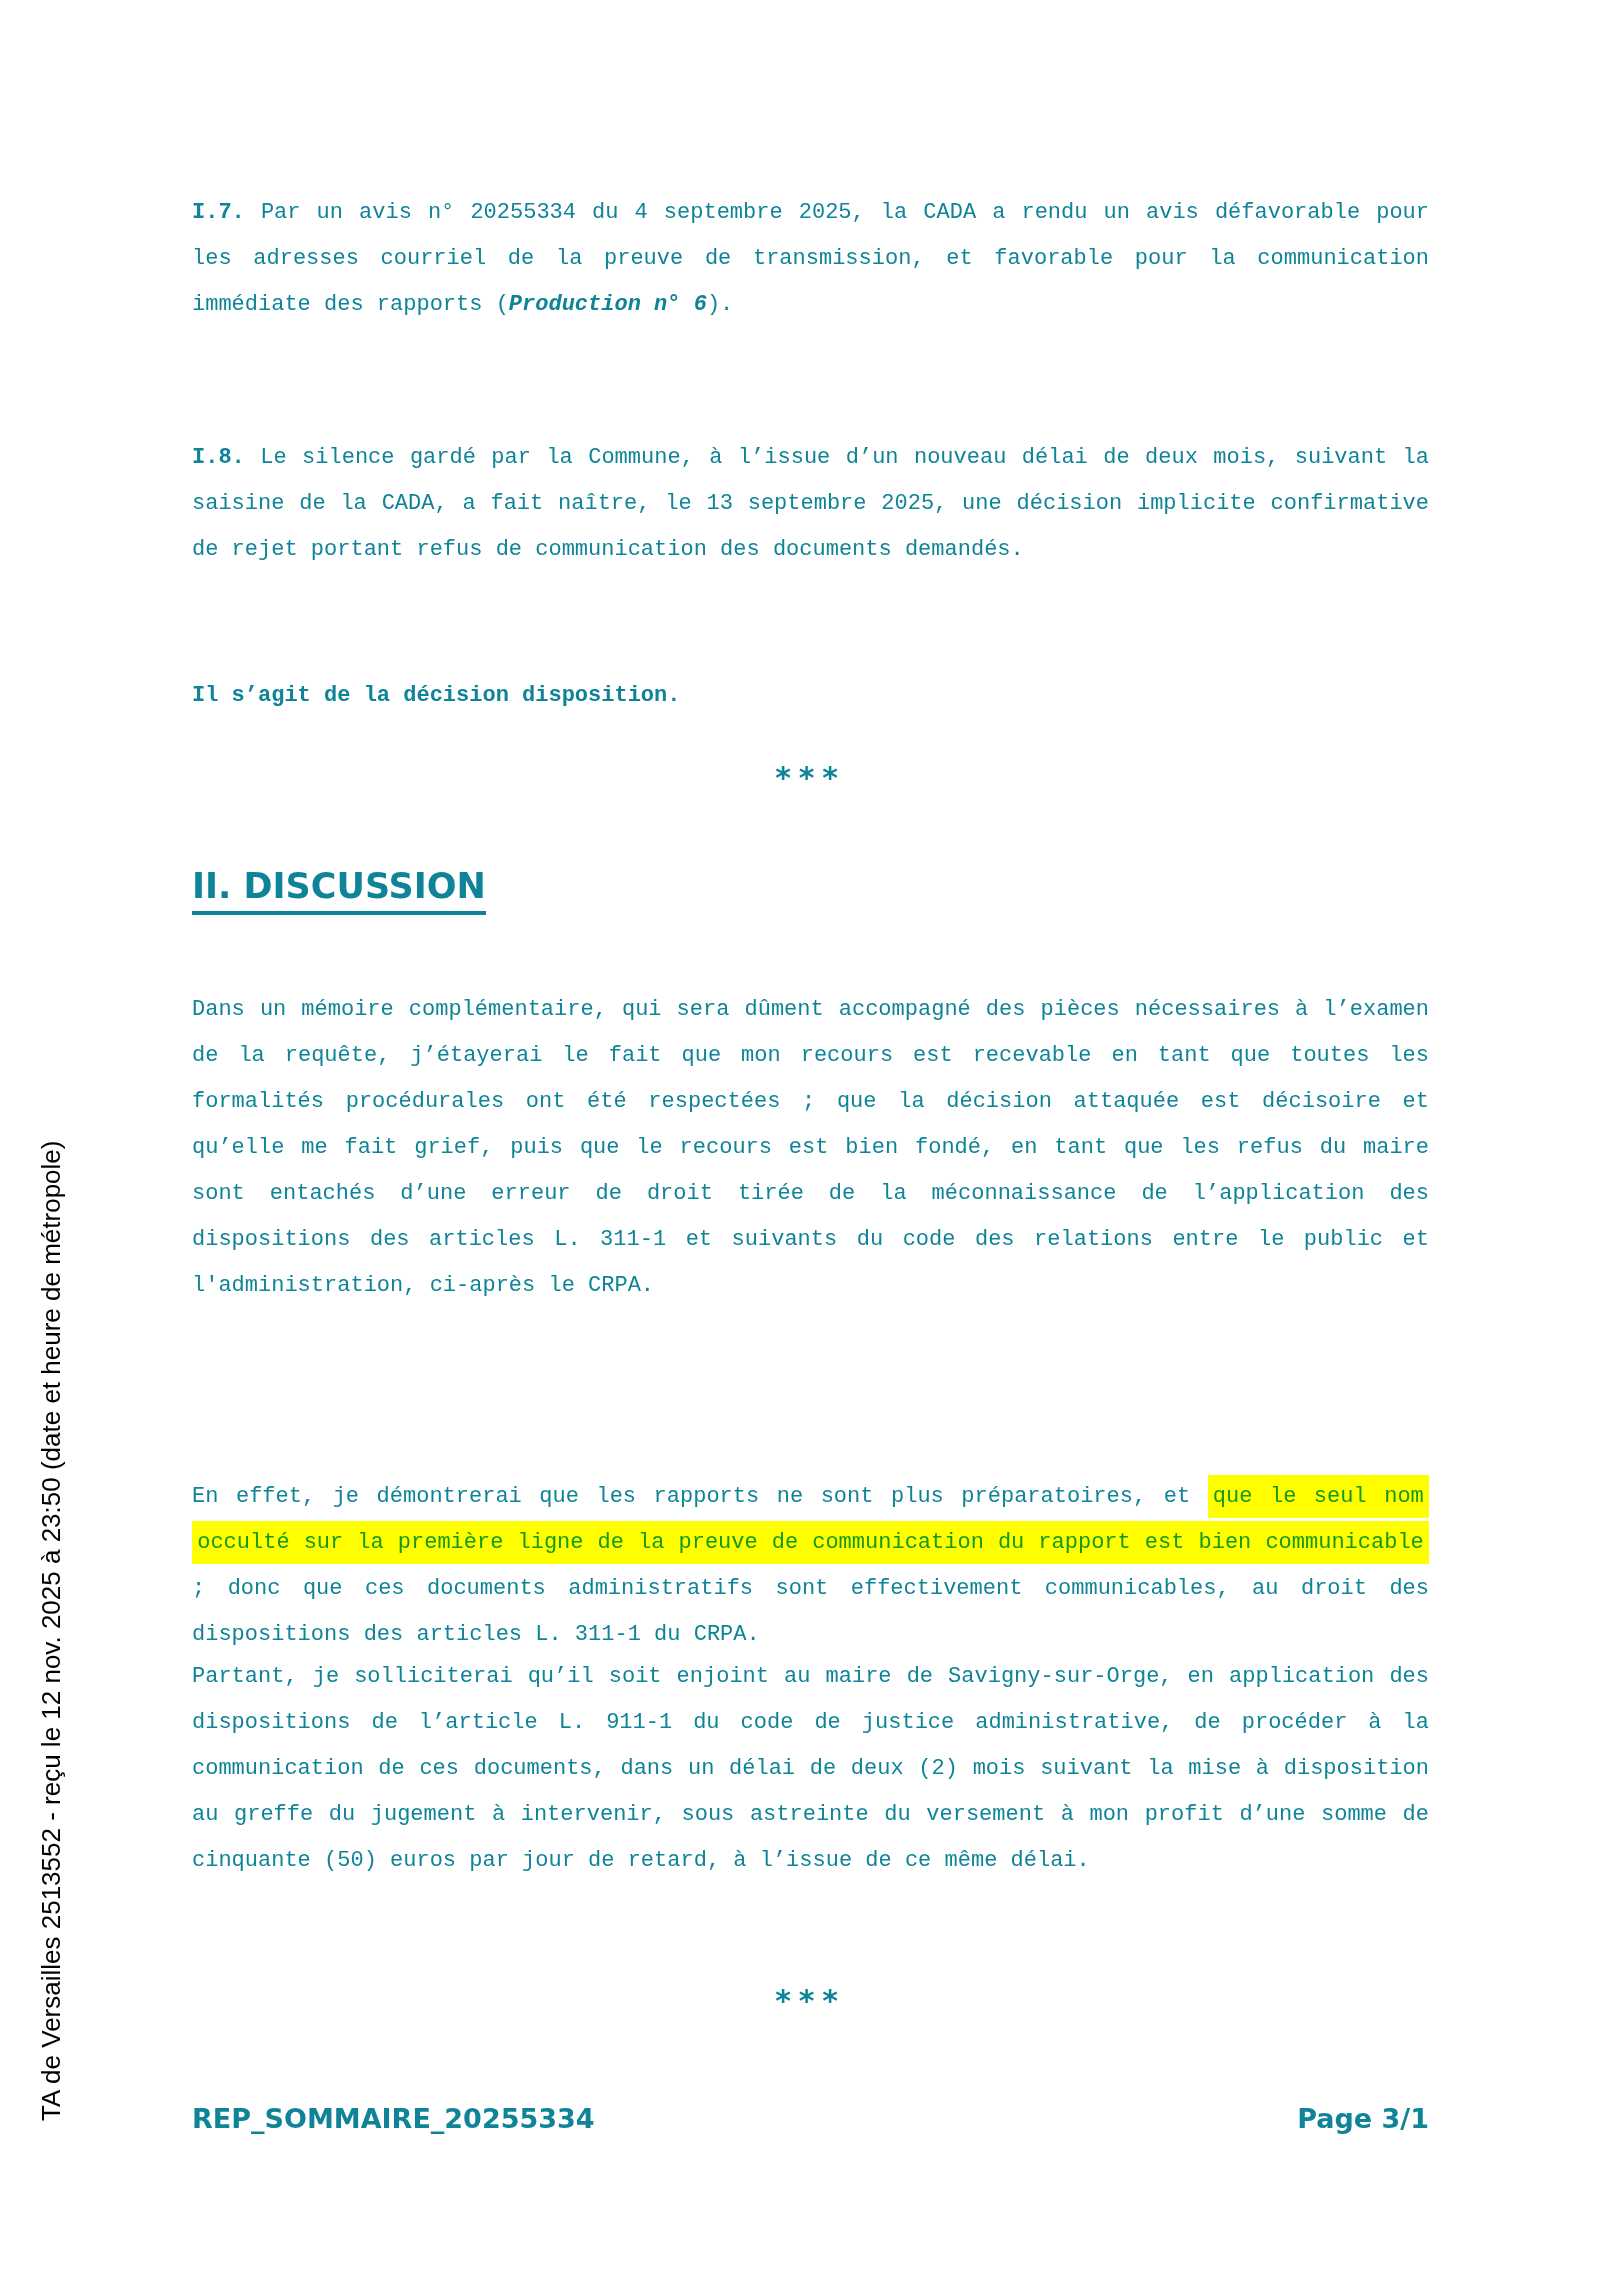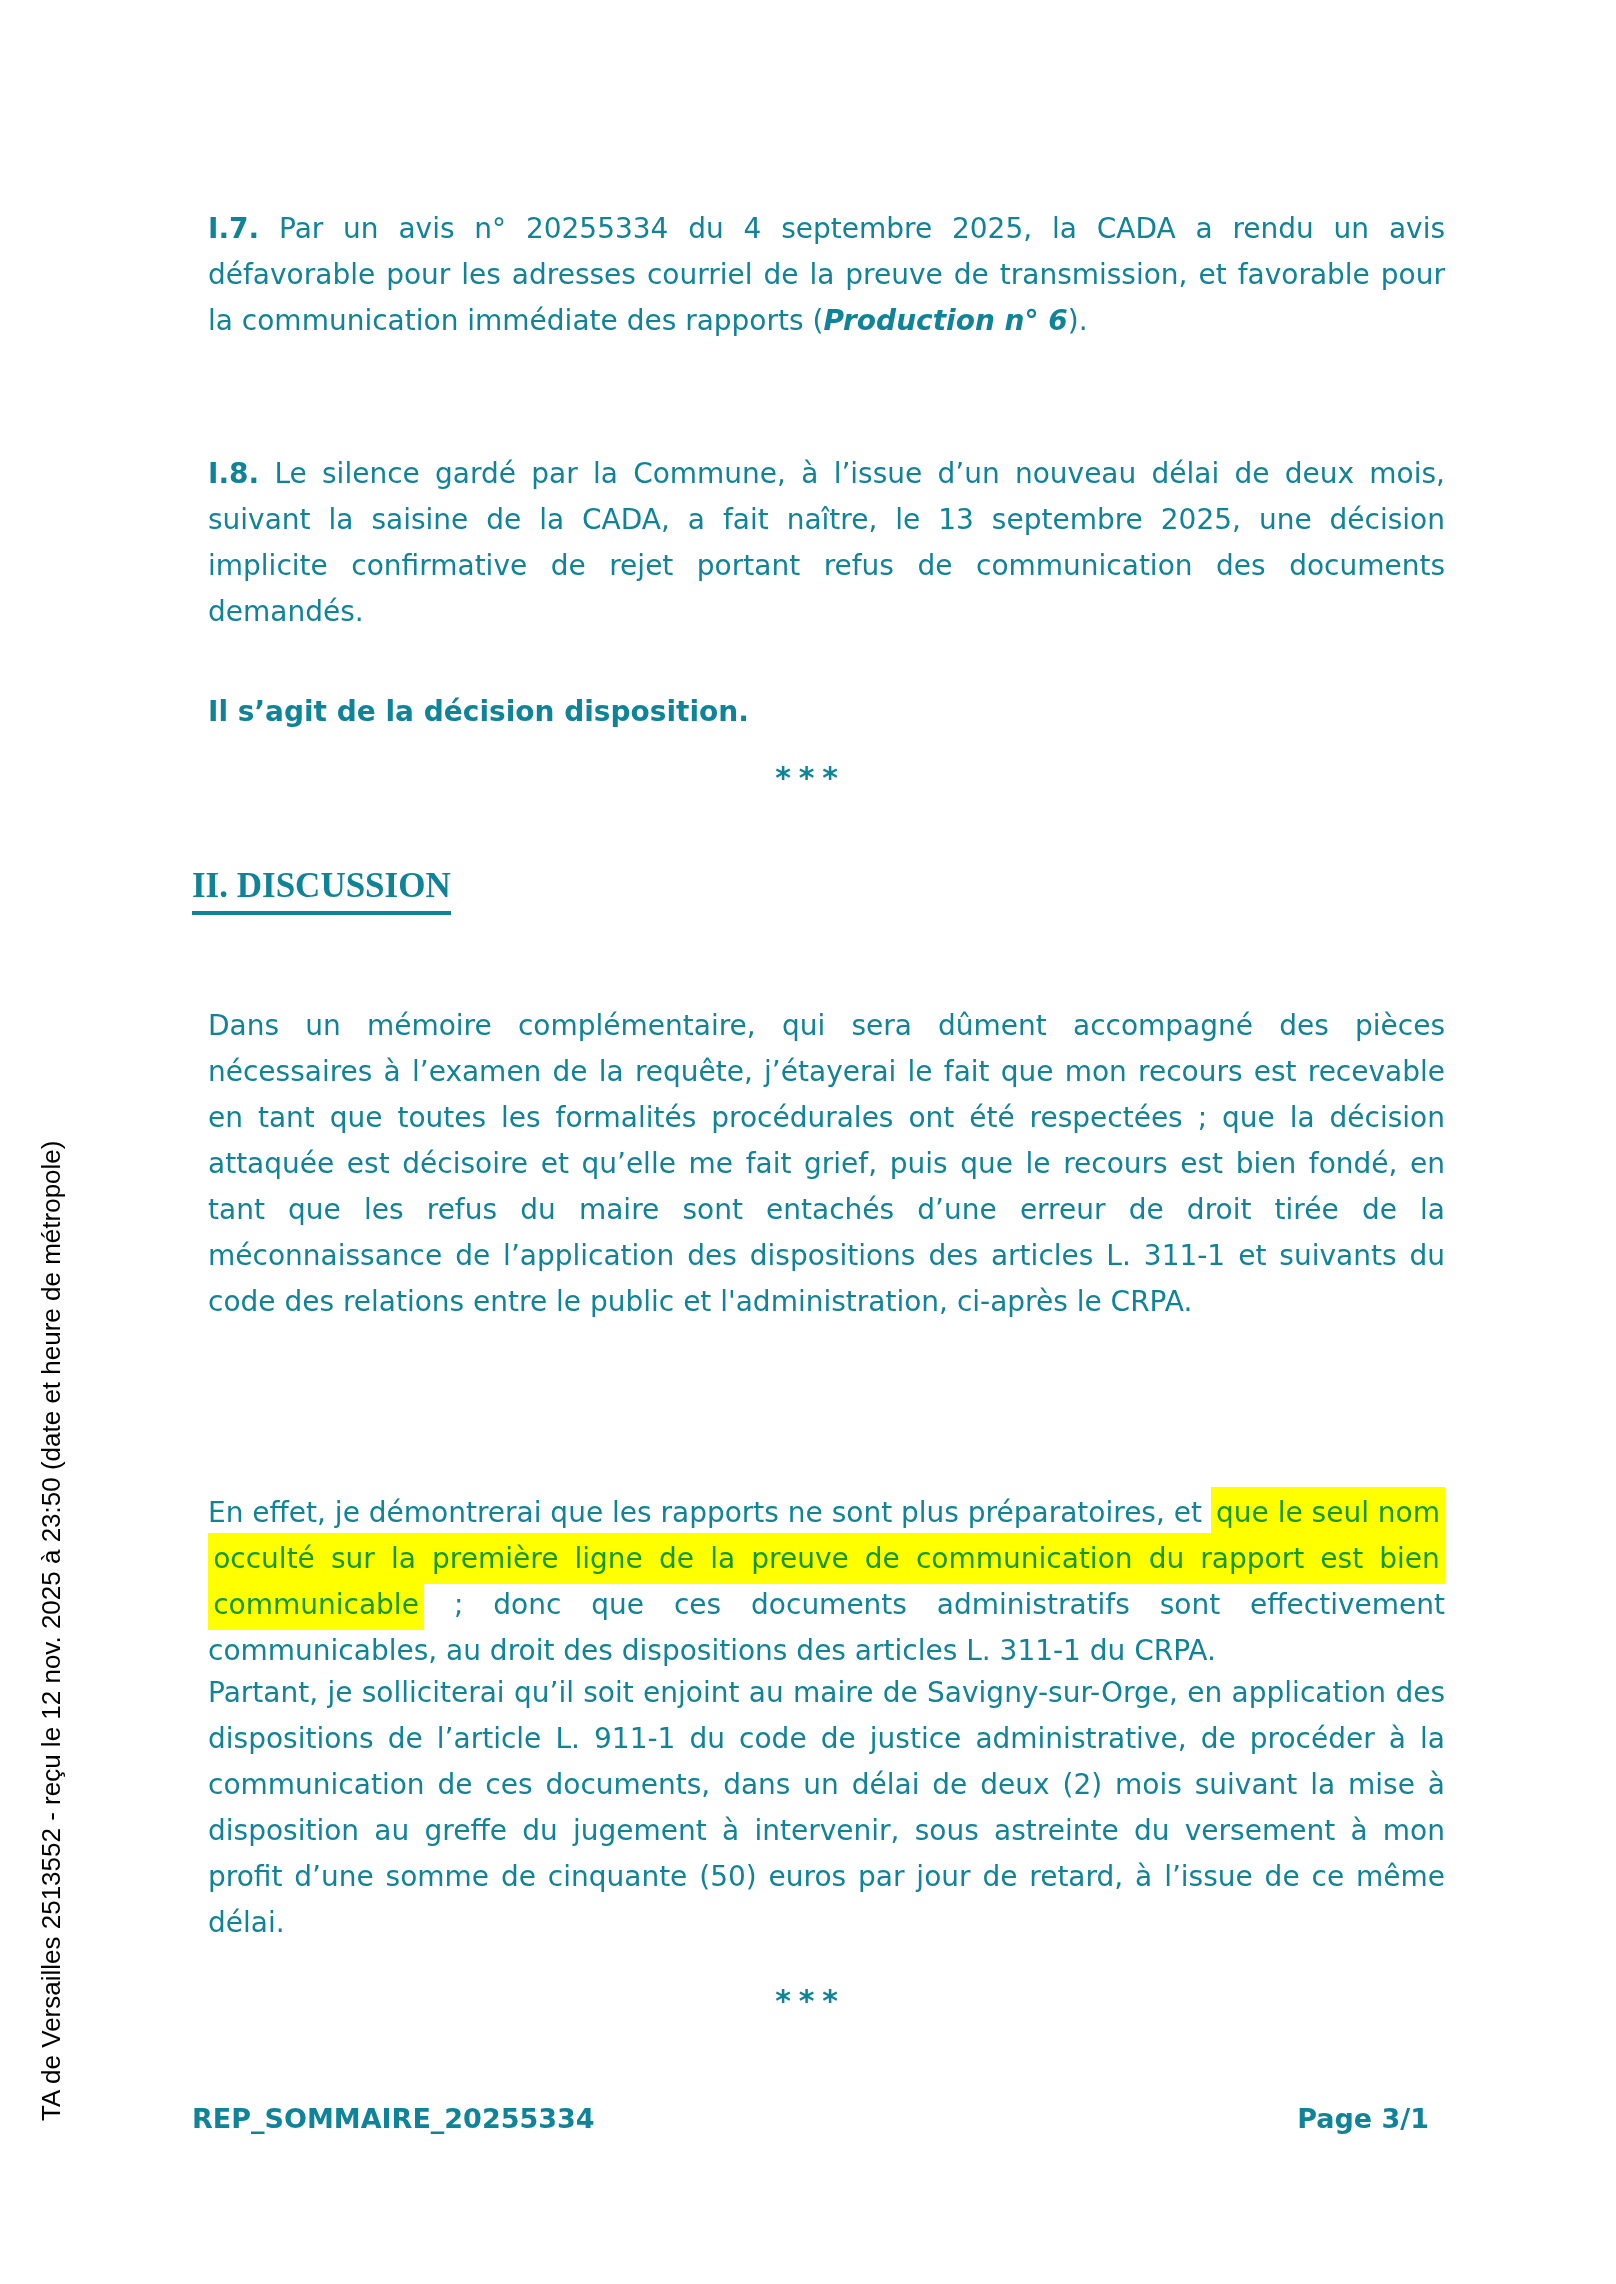--- a/index.html
+++ b/index.html
@@ -11,34 +11,34 @@
     overflow: hidden;
     font-family: "DejaVu Sans", sans-serif;
     color: #0f8498;
   }
   .block {
     position: absolute;
     left: 192px;
     width: 1237px;
   }
   .body-text {
-    font-size: 28px;
+    font-size: 22px;
     line-height: 46px;
     text-align: justify;
     color: #0f8498;
-    margin: 16px;
+    margin: 0;
+    font-family: Liberation Mono, monospace;
   }
   .bold { font-weight: bold; }
   .bold-italic { font-weight: bold; font-style: italic; }
   .heading {
     font-size: 35px;
     font-weight: bold;
     color: #0f8498;
     margin: 0;
-    font-family: Liberation Serif, serif;
   }
   .heading .underlined {
     display: inline-block;
     padding-bottom: 5.2px;
     border-bottom: 4.6px solid #0f8498;
   }
   .separator {
     text-align: center;
     font-size: 30px;
     font-weight: bold;

